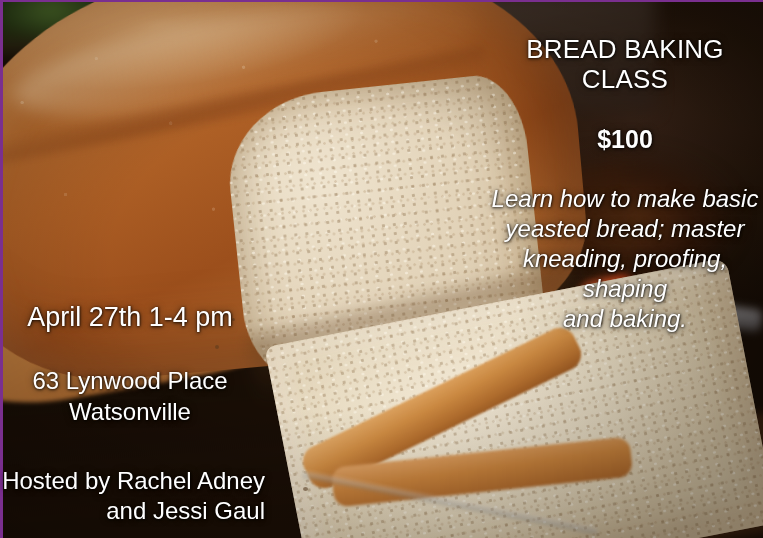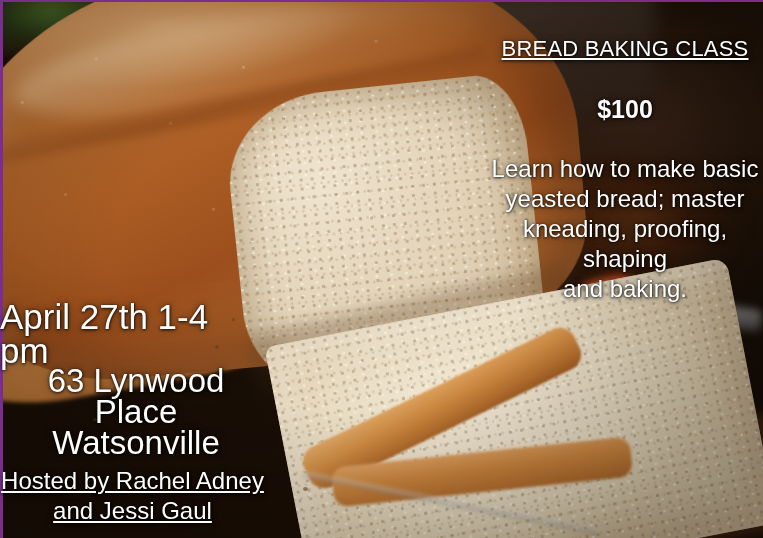--- a/index.html
+++ b/index.html
@@ -259,55 +259,54 @@
 
   #right-block {
     left: 487px;
     top: 4px;
     width: 276px;
     text-align: center;
     line-height: 30px;
   }
   #title {
     display: block;
-    font-size: 22px;
+    font-size: 26px;
     letter-spacing: .2px;
     line-height: 30px;
-    text-decoration: underline;
   }
   #price {
     display: block;
     font-size: 25px;
     line-height: 30px;
     font-weight: bold;
   }
   #desc1, #desc2 {
     display: block;
     font-size: 24px;
     line-height: 30px;
+    font-style: italic;
   }
 
   #date-line {
     left: 0; top: 300px; width: 260px;
-    text-align: left;
-    font-size: 35px;
+    text-align: center;
+    font-size: 27px;
     line-height: 34px;
   }
   #address {
-    left: 6px; top: 365px; width: 260px;
+    left: 0; top: 365px; width: 260px;
     text-align: center;
-    font-size: 33px;
+    font-size: 24px;
     line-height: 31px;
   }
   #hosts {
     left: 0; top: 466px; width: 265px;
-    text-align: center;
+    text-align: right;
     font-size: 24px;
     line-height: 30px;
-    text-decoration: underline;
   }
 </style>
 </head>
 <body>
 
 <div id="poster">
 
   <div class="photo-layer" id="bg-dark"></div>
   <div class="photo-layer" id="bg-foliage"></div>
   <div class="photo-layer" id="bg-panel"></div>

